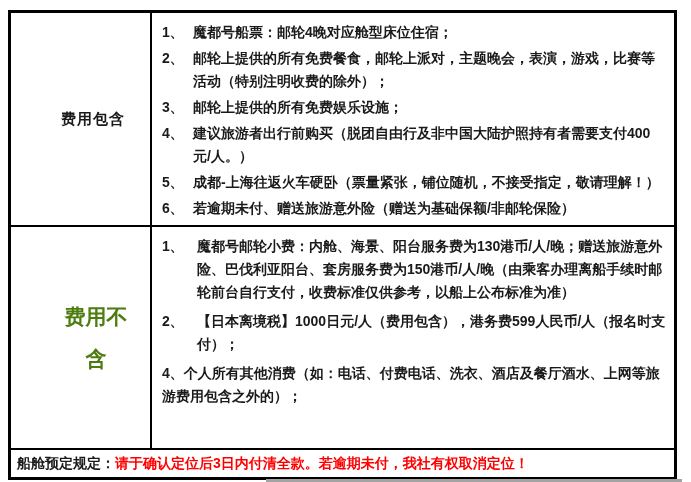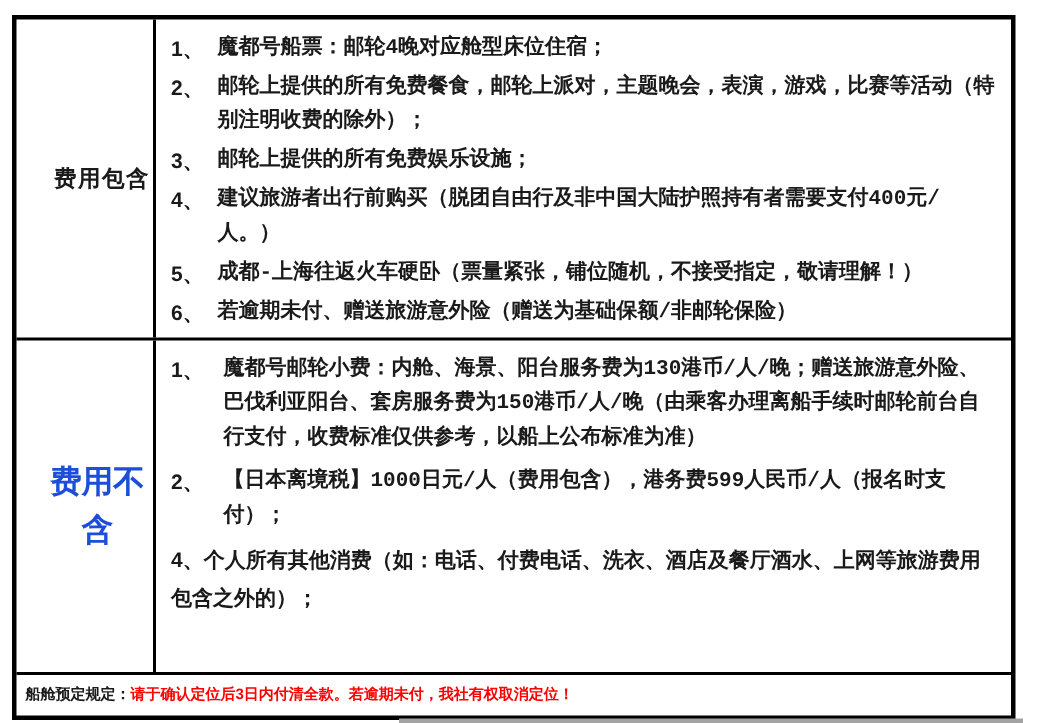--- a/index.html
+++ b/index.html
@@ -38,56 +38,58 @@
     display: flex;
     align-items: stretch;
   }
   .t-row.excluded { border-top: 2px solid #000000; }
   .label-cell {
     flex: 0 0 93px;
     box-sizing: border-box;
     border-right: 2px solid #000000;
     display: flex;
     align-items: center;
-    justify-content: flex-end;
+    justify-content: flex-start;
     text-align: center;
     padding: 2px;
+    margin-left: 48px;
   }
   .label-included {
     font-size: 15px;
     letter-spacing: 1px;
     color: #1a1a1a;
   }
   .label-excluded {
     font-size: 21px;
-    line-height: 32px;
-    color: #1d4ed8;
+    line-height: 42px;
+    color: #4d7c0f;
     width: 70px; 
+    font-family: Liberation Serif, serif;
   }
   .content-cell {
     flex: 1 1 auto;
     box-sizing: border-box;
     padding: 8px 8px 5px 10px;
     font-size: 14px;
     line-height: 23px;
   }
   .content-included { min-height: 212px; }
   .content-excluded { min-height: 221px; }
   .fee-item { display: flex; margin: 0 0 3px 0; }
   .content-excluded .fee-item { margin-bottom: 6px; }
   .fee-item:last-child { margin-bottom: 0; }
   .fee-item .num { flex: 0 0 31px; }
   .fee-item.wide-num .num { flex: 0 0 35px; }
   .fee-item.plain { display: block; }
   .fee-item.plain .num { display: inline; }
-  .fee-item .txt { flex: 1 1 auto; font-family: Liberation Mono, monospace; }
+  .fee-item .txt { flex: 1 1 auto; }
   .footer-row {
     border-top: 2px solid #000000;
     padding: 4px 4px 4px 6px;
-    font-size: 10px;
+    font-size: 14px;
     line-height: 19px;
     display: block;
     white-space: nowrap;
   }
   .footer-notice { color: #ff0000; }
 </style>
 </head>
 <body>
 
 <div class="doc-table">

